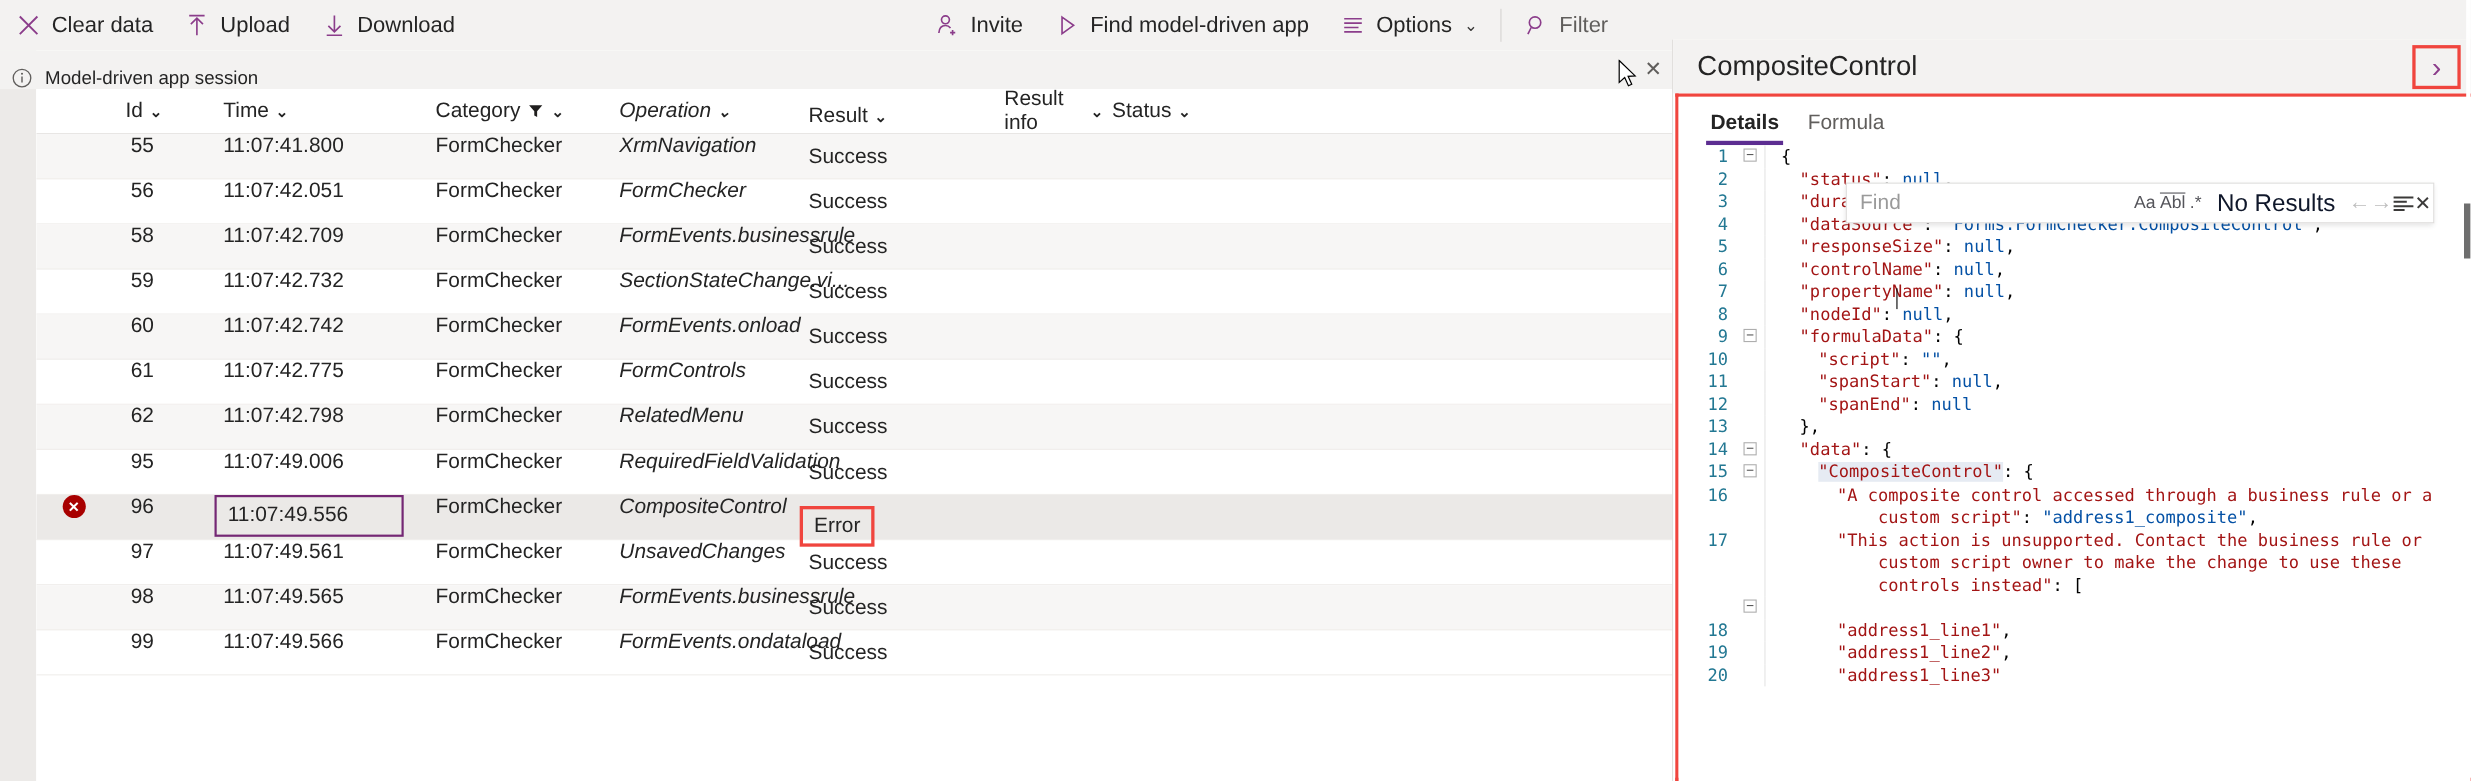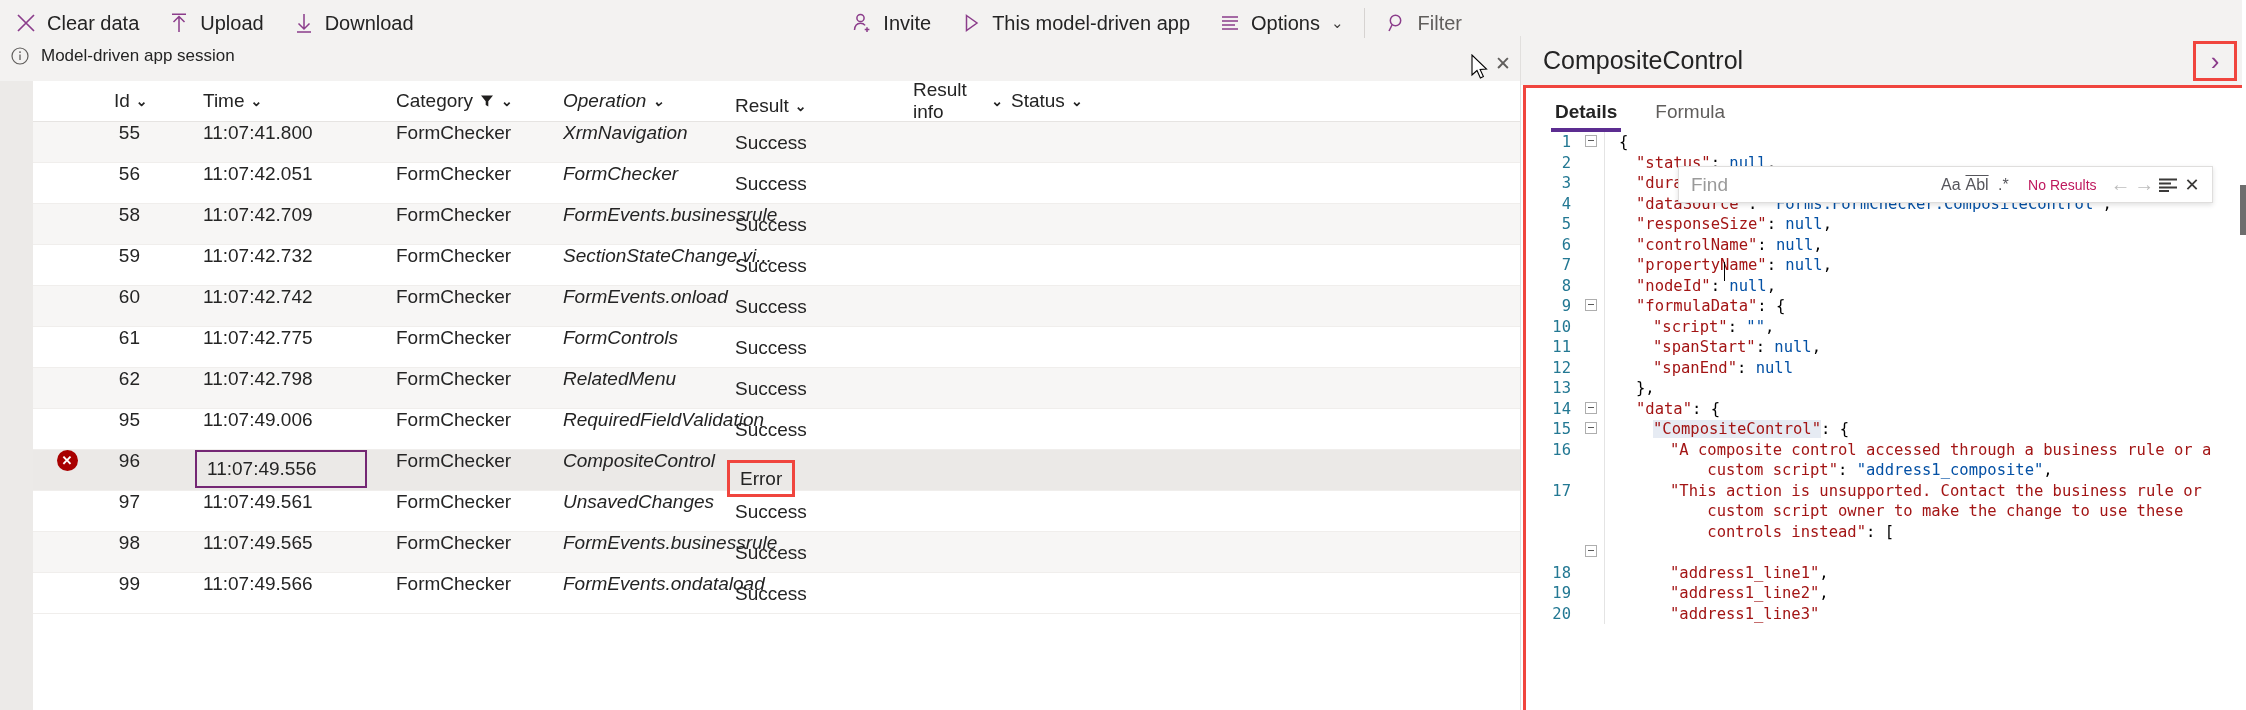--- a/index.html
+++ b/index.html
@@ -37,21 +37,21 @@
     position:absolute; left:0; top:46px; width:1520px; height:664px;
     background:#ffffff;
   }
   #gutter{
     position:absolute; left:0; top:0; width:33px; height:664px;
     background:#eceae8;
   }
   #session-bar{
     position:absolute; left:0; top:0; width:1520px; height:35px;
     background:#f3f2f1;
-    display:flex; align-items:flex-start; gap:11px; padding-left:10px;
+    display:flex; align-items:flex-end; gap:11px; padding-left:10px;
   }
   #session-bar .info-ic{ width:20px;height:20px; color:#605e5c; display:flex;align-items:center;justify-content:center;}
   #session-bar .lbl{ font-size:17px; color:#242424; }
   #session-close{
     position:absolute; left:1488px; top:2px; width:30px; height:30px;
     display:flex;align-items:center;justify-content:center;
     color:#605e5c; font-size:19px; cursor:pointer;
   }
 
   
@@ -132,21 +132,21 @@
     display:flex; align-items:center; justify-content:center;
     color:#8b3d8b; font-size:26px; cursor:pointer;
     border:3px solid #f0453e; background:#f3f2f1;
   }
   #rp-body{
     position:absolute; left:2px; top:49px; width:724px; height:625px;
     background:#ffffff;
     border:3px solid #f0453e; border-right:none;
   }
   #tabs{
-    height:44px; display:flex; align-items:flex-end; gap:12px;
+    height:44px; display:flex; align-items:flex-end; gap:0;
     background:#ffffff; padding-left:16px;
   }
   .tab{
     font-size:19px; color:#605e5c; padding:0 13px 9px 13px; cursor:pointer;
     position:relative;
   }
   .tab.active{ color:#242424; font-weight:bold; }
   .tab.active::after{
     content:""; position:absolute; left:9px; right:9px; bottom:0;
     height:4px; background:#5c2d91;
@@ -161,21 +161,21 @@
   #find-input{
     flex:1 1 auto; border:none; outline:none; height:100%;
     font-size:19px; color:#242424; padding-left:12px;
     font-family:"Liberation Sans", sans-serif; background:transparent;
   }
   #find-input::placeholder{ color:#9a9a9a; }
   .find-ic{
     width:27px;height:27px; display:flex;align-items:center;justify-content:center;
     font-size:16px; color:#55555b; cursor:pointer; margin:0 2px;
   }
-  #find-count{ font-size:14px; color:#be185d; padding:0 12px; white-space:nowrap;}
+  #find-count{ font-size:22px; color:#0f172a; padding:0 12px; white-space:nowrap;}
   .find-nav{ width:30px;height:30px;display:flex;align-items:center;justify-content:center;
     color:#bdbdbd; font-size:20px; cursor:pointer; }
   .find-act{ width:30px;height:30px;display:flex;align-items:center;justify-content:center;
     color:#3b3a39; font-size:18px; cursor:pointer; }
 
   
   #code{
     position:absolute; left:0; top:44px; width:718px; height:578px;
     background:#ffffff; overflow:hidden;
     font-family:"DejaVu Sans Mono", monospace;
@@ -268,21 +268,21 @@
       </span>
       <span>Invite</span>
     </div>
 
     <div class="tb-btn">
       <span class="ic">
         <svg width="24" height="24" viewBox="0 0 24 24">
             <path d="M7.5 4.5 L18 12 L7.5 19.5 Z" stroke="#8b3d8b" stroke-width="1.5" fill="none"></path>
           </svg>
       </span>
-      <span>This model-driven app</span>
+      <span>Find model-driven app</span>
     </div>
 
     <div class="tb-btn">
       <span class="ic">
         <svg width="24" height="24" viewBox="0 0 24 24">
           <path d="M4 6 H20 M4 10 H20 M4 14 H17 M4 18 H20" stroke="#8b3d8b" stroke-width="1.5" fill="none"></path>
         </svg>
       </span>
       <span>Options</span>
       <span class="tb-chev">⌄</span>

